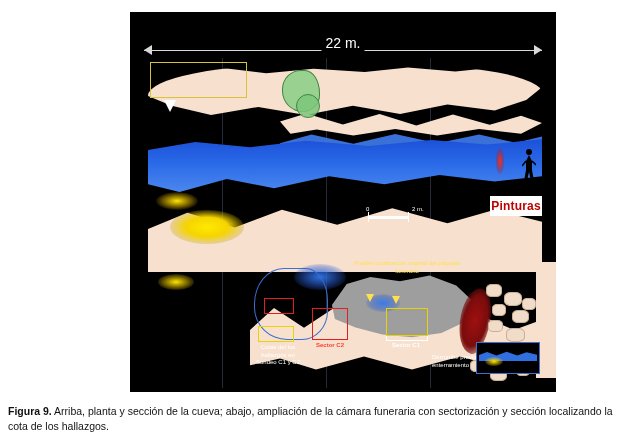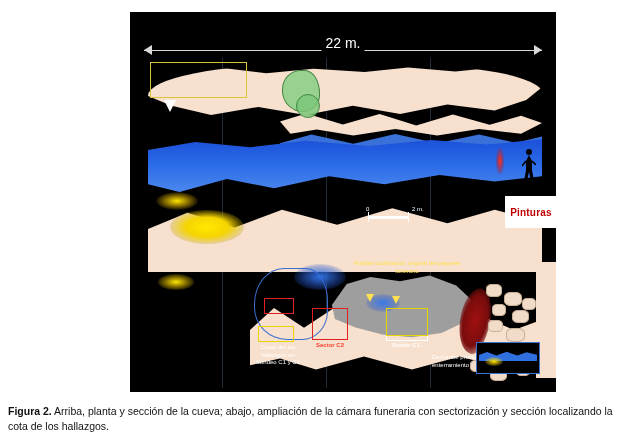--- a/index.html
+++ b/index.html
@@ -169,30 +169,29 @@
     border-radius: 40%;
   }
 
   
   .human {
     left: 392px; top: 136px; width: 14px; height: 34px;
   }
 
   
   .paint-box {
-    left: 360px; top: 184px; width: 52px; height: 32px;
+    left: 360px; top: 184px; width: 52px; height: 20px;
     background: #ffffff;
     color: #c00000;
-    font-size: 10px;
+    font-size: 12px;
     font-weight: bold;
     display: flex;
     align-items: center;
     justify-content: center;
     letter-spacing: .2px;
-    margin-left: 15px;
   }
 
   
   .mid-scale {
     position: absolute;
     left: 238px; top: 196px; width: 62px; height: 16px;
   }
   .mid-scale .bar {
     position: absolute; left: 0; top: 8px; width: 40px; height: 3px;
     background: #ffffff;
@@ -403,14 +402,14 @@
   <div class="txt derrumbe-text">Derrumbe previo al enterramiento</div>
 
   <div class="inset">
     <div class="water"></div>
     <div class="glowin"></div>
   </div>
 
 </div>
 
 <div id="caption">
-  <b>Figura 2.</b><span> Arriba, planta y sección de la cueva; abajo, ampliación de la cámara funeraria con sectorización y sección localizando la cota de los hallazgos.</span>
+  <b>Figura 9.</b><span> Arriba, planta y sección de la cueva; abajo, ampliación de la cámara funeraria con sectorización y sección localizando la cota de los hallazgos.</span>
 </div>
 
 </body></html>

